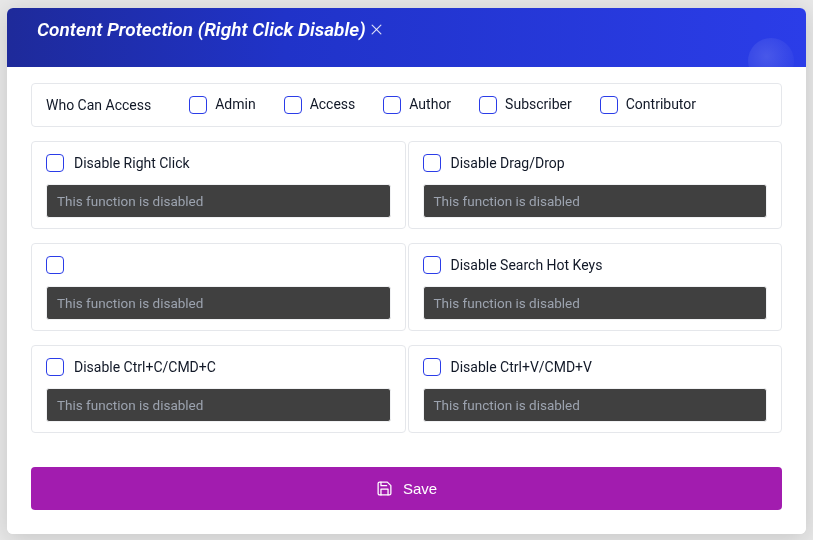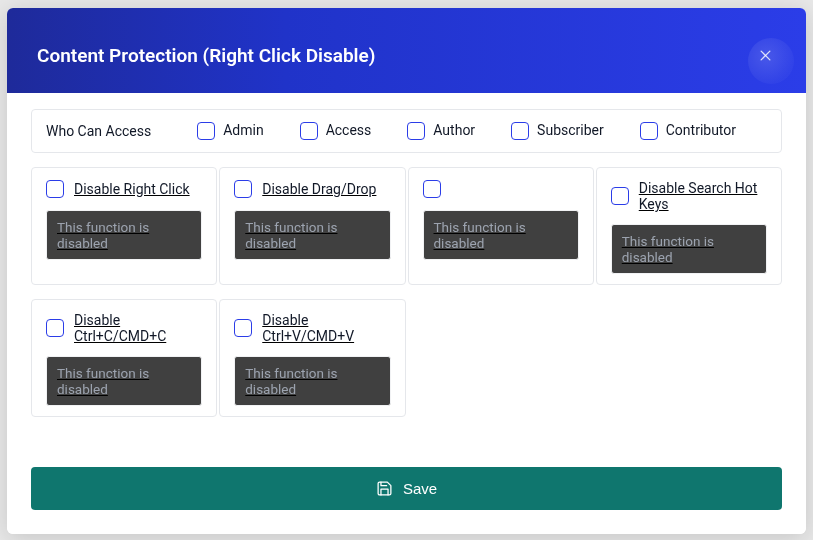--- a/index.html
+++ b/index.html
@@ -20,25 +20,25 @@
     background: #fff;
     border-radius: 6px;
     box-shadow: 0 4px 24px rgba(0,0,0,0.15);
     display: flex;
     flex-direction: column;
     overflow: hidden;
   }
   .header {
     background: linear-gradient(90deg, #1e2a9a 0%, #2033c9 35%, #2b3de8 100%);
     color: #fff;
-    padding: 36px 30px 26px 30px;
-    display: flex;
-    align-items: center;
-    justify-content: space-between;
+    padding: 10px 30px 26px 30px;
+    display: flex;
+    align-items: center;
     position: relative;
+    font-style: italic;
   }
   .header-title {
     font-size: 19px;
     font-weight: 600;
   }
   .close-btn {
     width: 22px;
     height: 22px;
     display: flex;
     align-items: center;
@@ -62,21 +62,21 @@
     padding: 16px 24px 0 24px;
     overflow: hidden;
     position: relative;
   }
   .access-row {
     border: 1px solid #e5e7eb;
     border-radius: 4px;
     padding: 12px 14px;
     display: flex;
     align-items: center;
-    gap: 36px;
+    gap: 28px;
     margin-bottom: 14px;
   }
   .access-label {
     font-size: 14px;
     color: #111827;
     margin-right: 10px;
   }
   .role {
     display: flex;
     align-items: flex-start;
@@ -90,24 +90,23 @@
   .chk {
     width: 18px;
     height: 18px;
     border: 1.6px solid #2b3de8;
     border-radius: 4px;
     background: #fff;
     flex-shrink: 0;
   }
   .options-grid {
     display: grid;
-    grid-template-columns: 1fr 1fr 1fr 1fr;
+    grid-template-columns: 1fr 1fr;
     gap: 14px 2px;
     padding-bottom: 20px;
-    text-decoration: underline;
   }
   .option-card {
     border: 1px solid #e5e7eb;
     border-radius: 4px;
     padding: 12px 14px 10px 14px;
   }
   .option-top {
     display: flex;
     align-items: center;
     gap: 10px;
@@ -124,21 +123,21 @@
     padding: 8px 10px;
     font-size: 13.5px;
     color: #9ca3af;
   }
   .footer {
     padding: 16px 24px 24px 24px;
     background: #fff;
   }
   .save-btn {
     width: 100%;
-    background: #0f766e;
+    background: #a21caf;
     color: #fff;
     border: none;
     border-radius: 4px;
     padding: 13px 0;
     font-size: 15px;
     display: flex;
     align-items: center;
     justify-content: center;
     gap: 10px;
     cursor: pointer;

